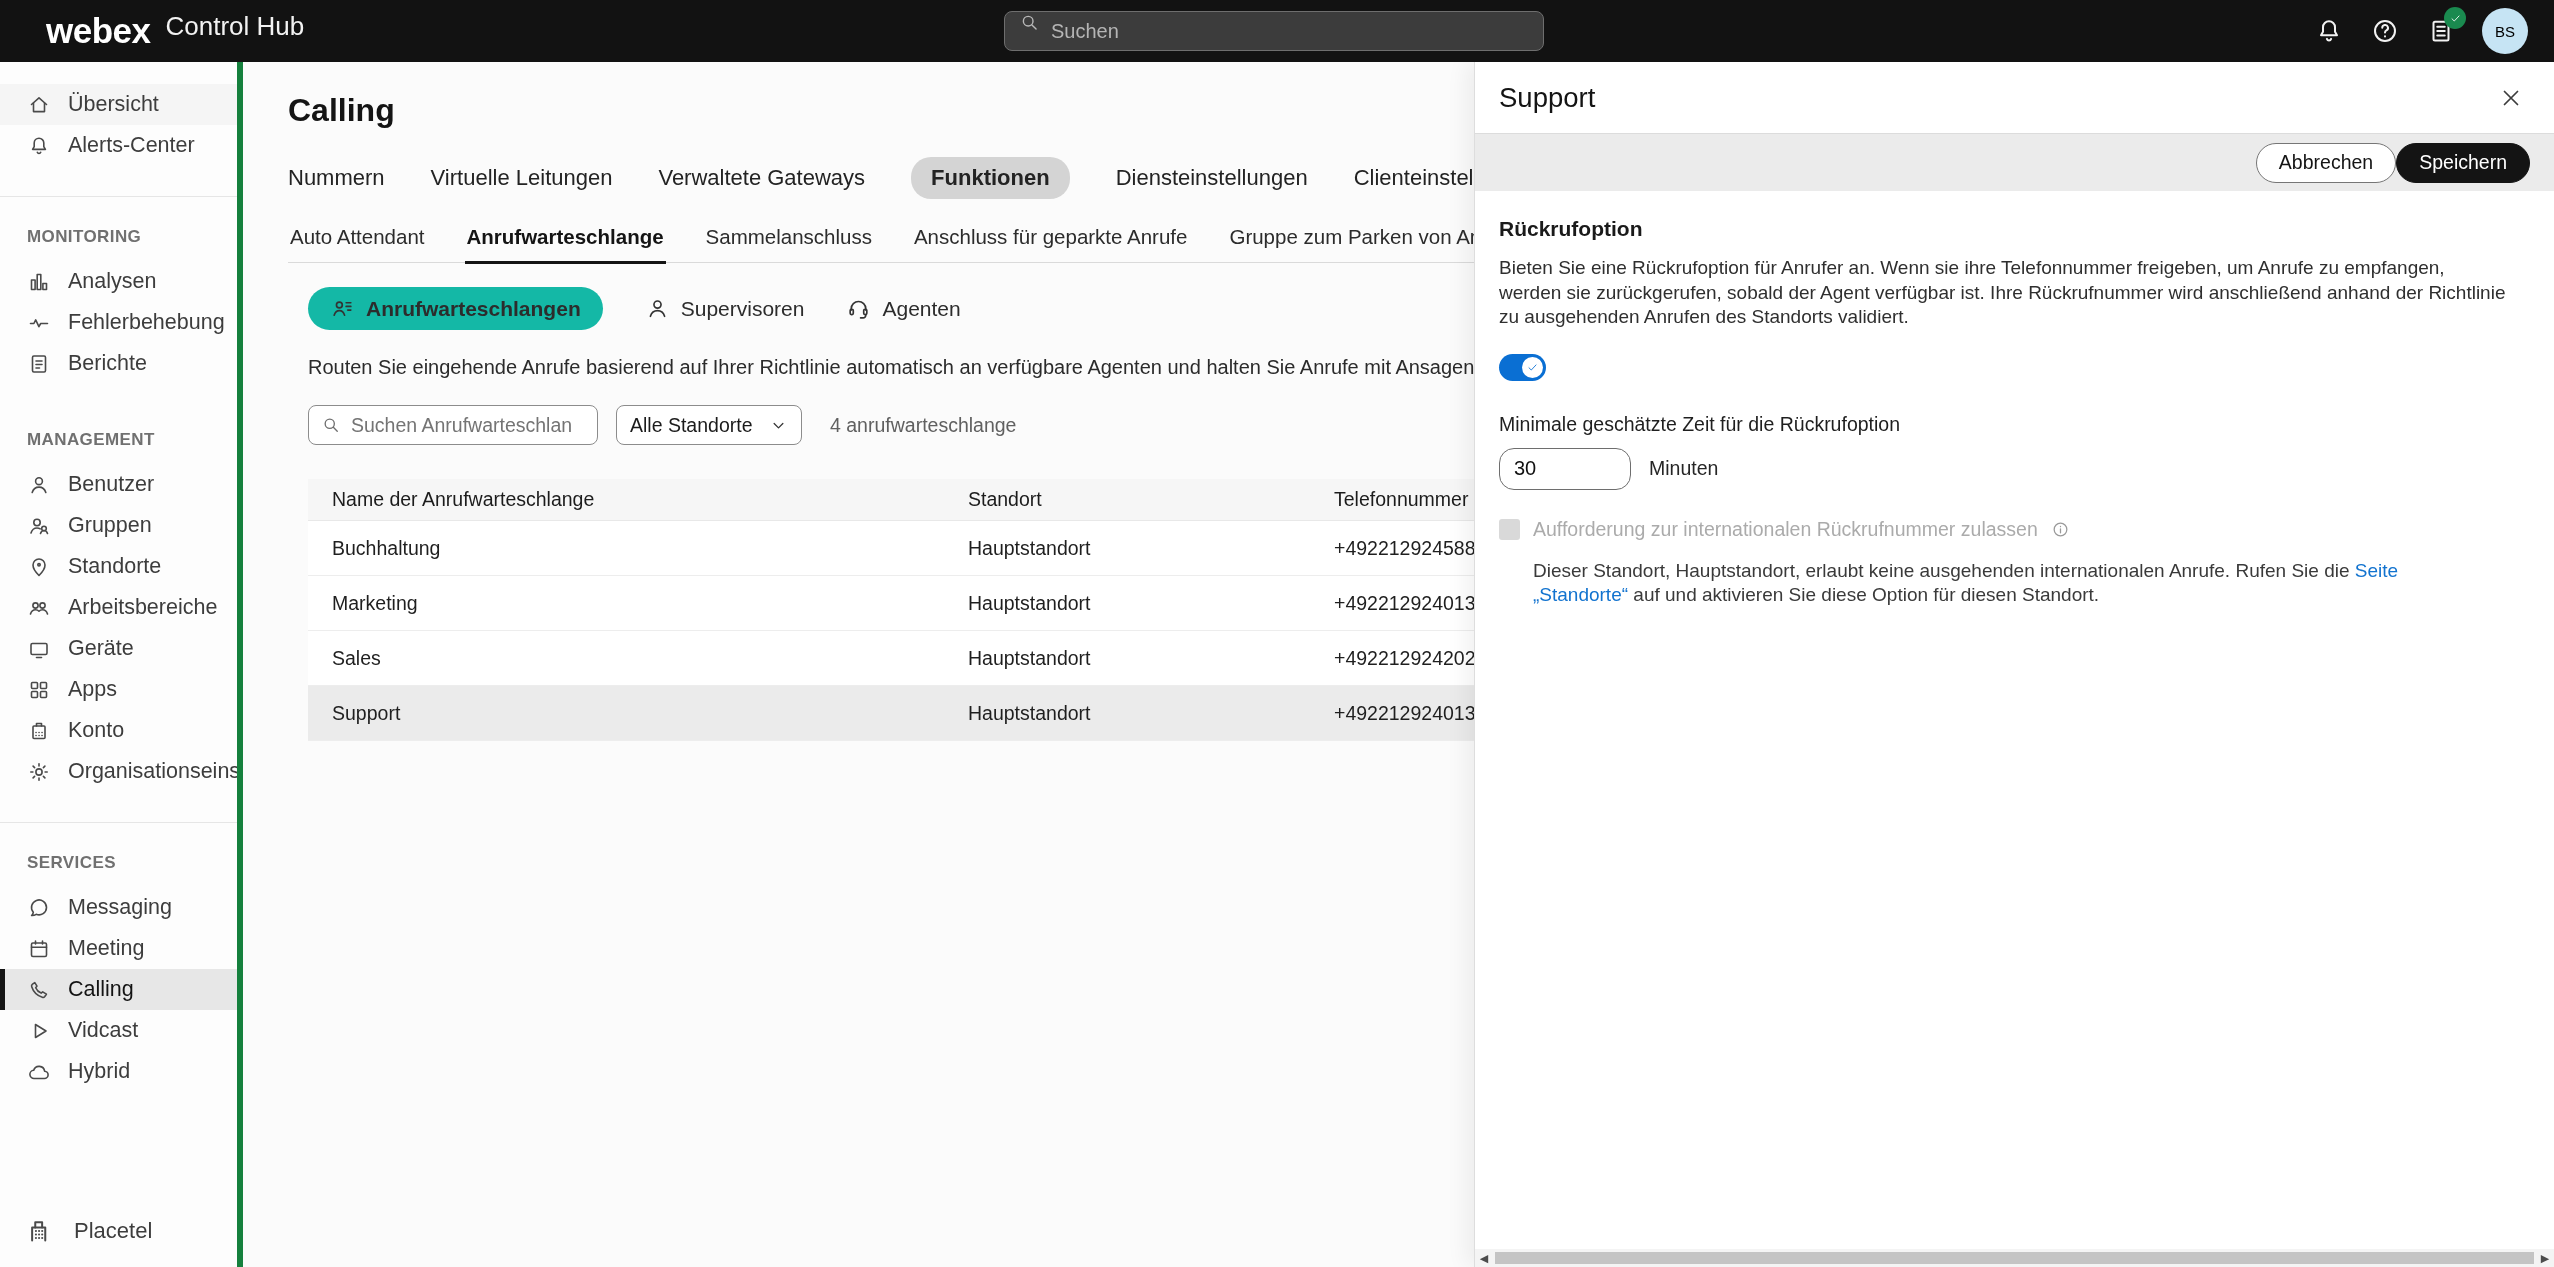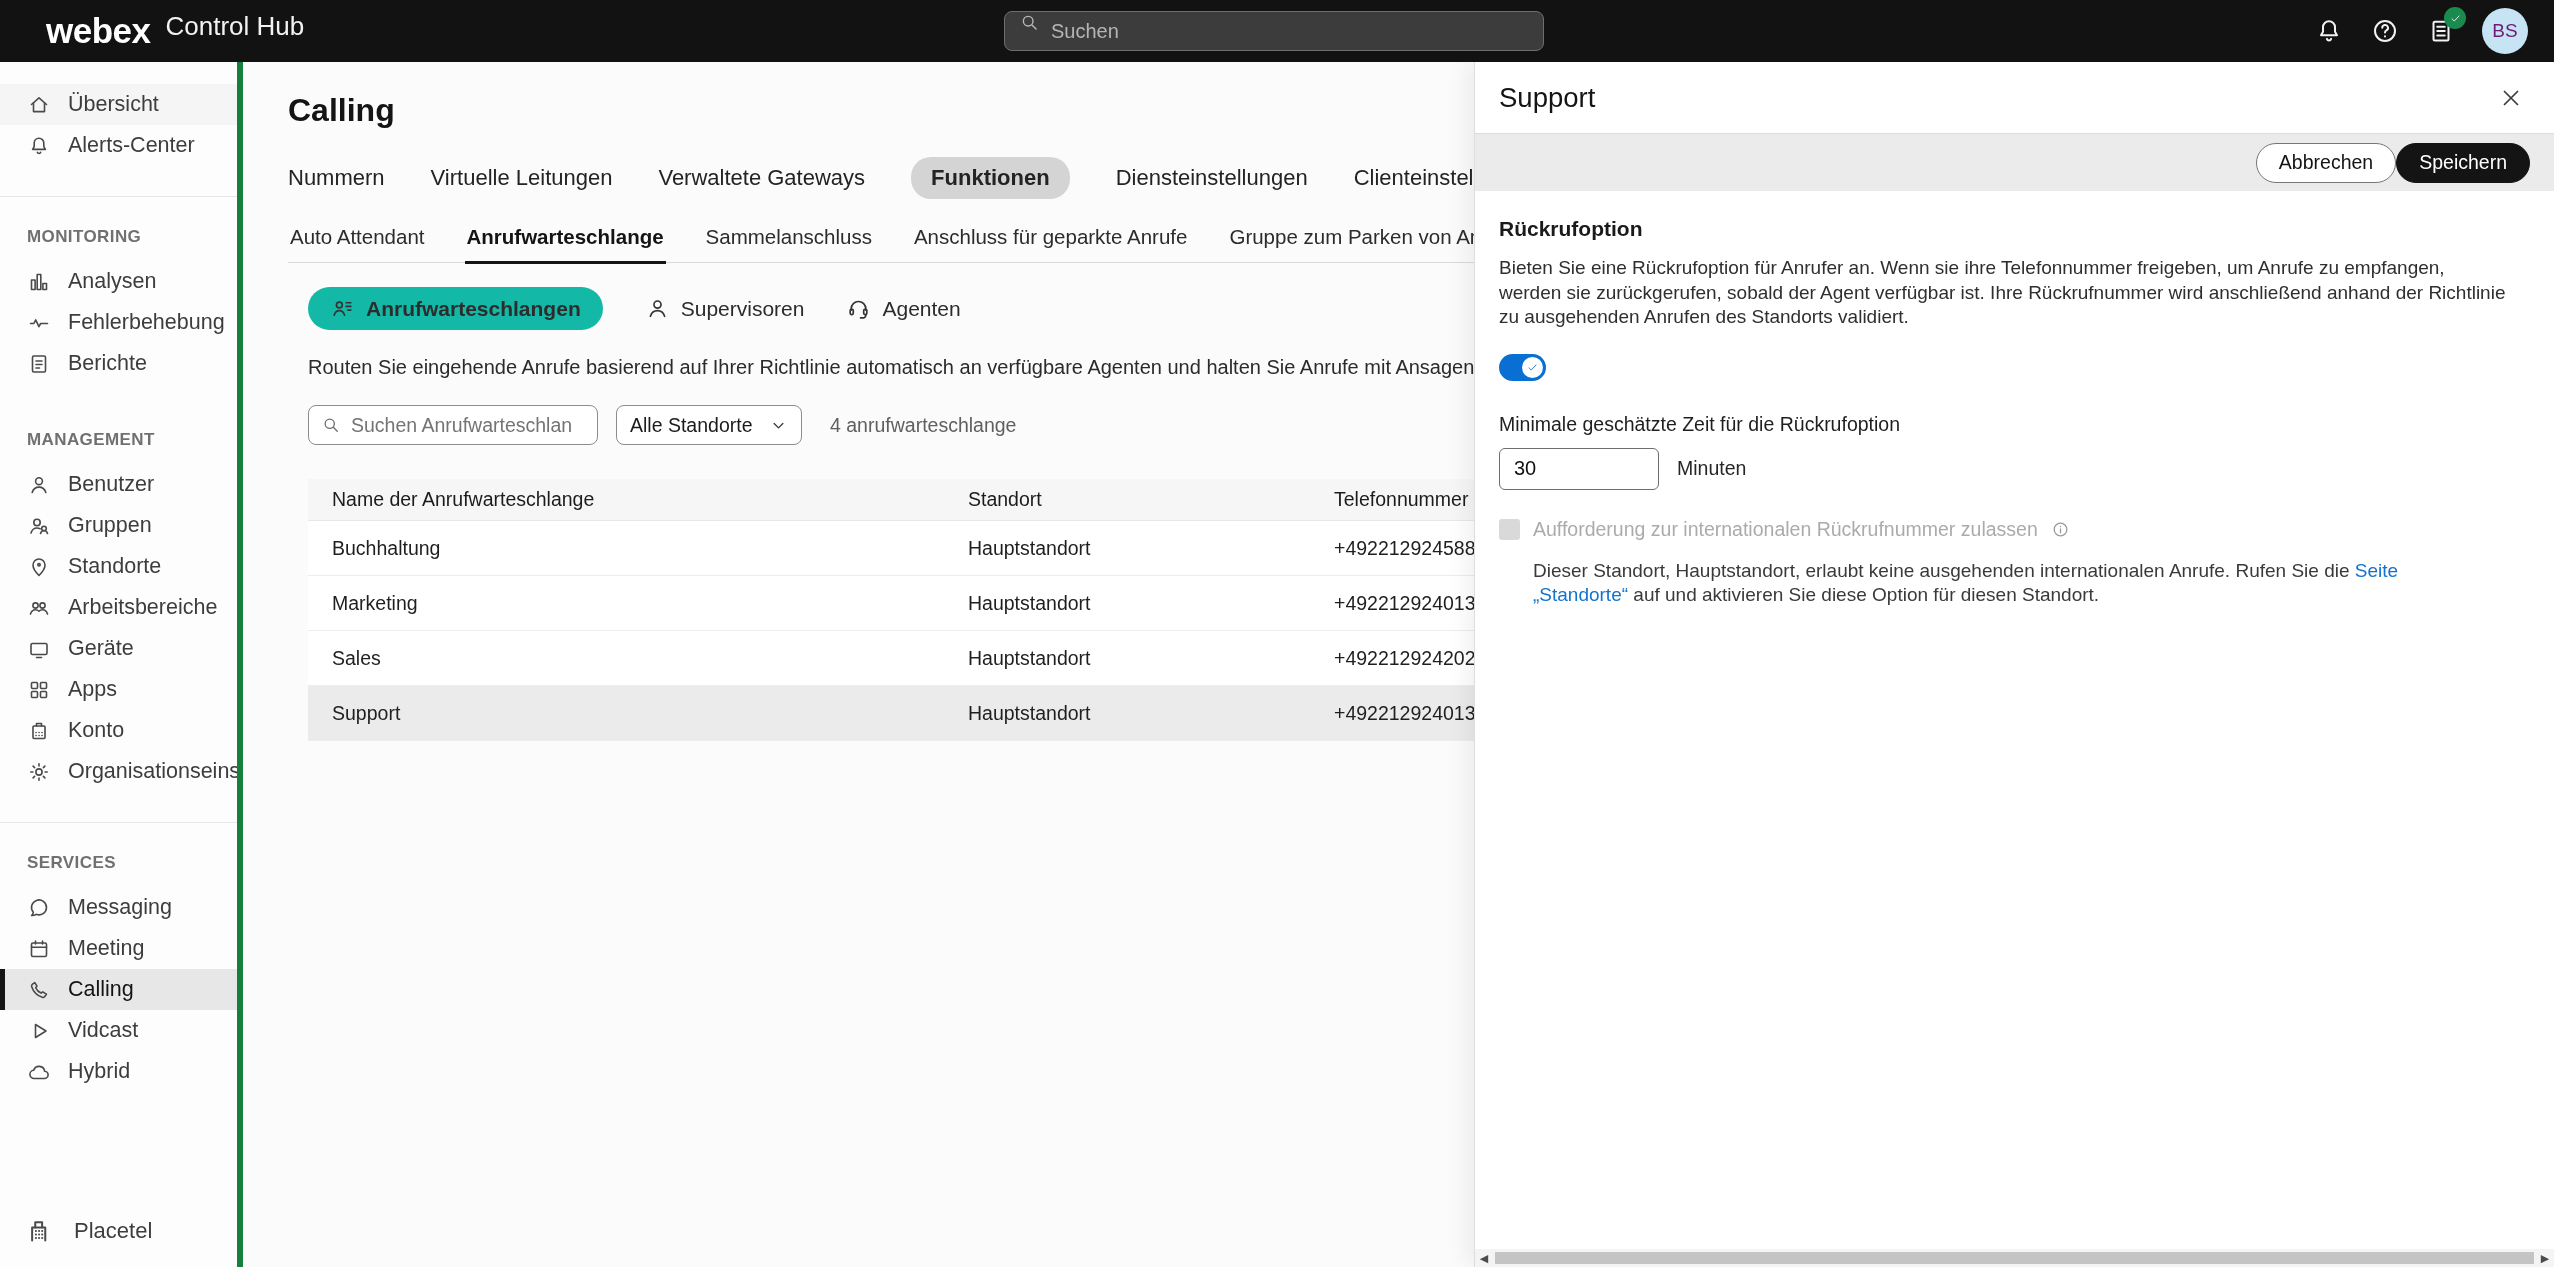--- a/index.html
+++ b/index.html
@@ -33,21 +33,21 @@
   .topbar-right { position:absolute; right:26px; top:0; height:62px; display:flex; align-items:center; gap:26px; }
   .top-icon { width:30px; height:30px; color:#f2f2f2; cursor:pointer; position:relative; }
   .badge-wrap { position:relative; width:30px; height:30px; }
   .badge {
     position:absolute; top:-9px; right:-10px; width:22px; height:22px; border-radius:50%;
     background:var(--badge,#1a8a4f); display:flex; align-items:center; justify-content:center;
   }
   .badge .ic { width:13px; height:13px; color:#fff; }
   .avatar {
     width:46px; height:46px; border-radius:50%; background:var(--avatarbg,#c6e4f4);
-    color:#701a75; font-size:19px; display:flex; align-items:center; justify-content:center;
+    color:#000000; font-size:15px; display:flex; align-items:center; justify-content:center;
   }
 
   
   .sidebar {
     position:absolute; left:0; top:62px; bottom:0; width:243px;
     background:#fdfdfd; border-right:6px solid #15803d; padding-top:22px;
   }
   .side-item {
     height:41px; display:flex; align-items:center; gap:17px; padding-left:27px;
     font-size:21.5px; color:#3d3d3d; cursor:pointer; white-space:nowrap; overflow:hidden;
@@ -134,21 +134,21 @@
     position:relative; cursor:pointer;
   }
   .toggle .knob {
     position:absolute; top:3px; right:3px; width:21px; height:21px; border-radius:50%; background:#fff;
     display:flex; align-items:center; justify-content:center;
   }
   .toggle .ic { width:13px; height:13px; color:var(--accent,#0a6fd3); }
   .field-label { margin-top:32px; font-size:19.5px; color:#1f1f1f; }
   .input-row { margin-top:12px; display:flex; align-items:center; }
   .num-input {
-    width:160px; height:42px; border:1.5px solid #6e6e6e; border-radius:6px; padding:0 14px;
+    width:132px; height:42px; border:1.5px solid #6e6e6e; border-radius:15px; padding:0 14px;
     font-size:20px; color:#111; font-family:inherit; outline:none; background:#fff;
   }
   .unit { margin-left:18px; font-size:19.5px; color:#262626; }
   .checkbox-row { margin-top:28px; display:flex; align-items:center; gap:13px; }
   .checkbox { width:21px; height:21px; border-radius:3px; background:#d9d9d9; cursor:default; }
   .checkbox-label { font-size:19.5px; color:#ababab; }
   .info-icon { width:19px; height:19px; color:#9a9a9a; }
   .note { margin:18px 0 0 34px; font-size:19px; line-height:24.5px; color:#3a3a3a; max-width:950px; }
   .note a { color:var(--link,#1273cf); text-decoration:none; cursor:pointer; }
   .hscroll {

